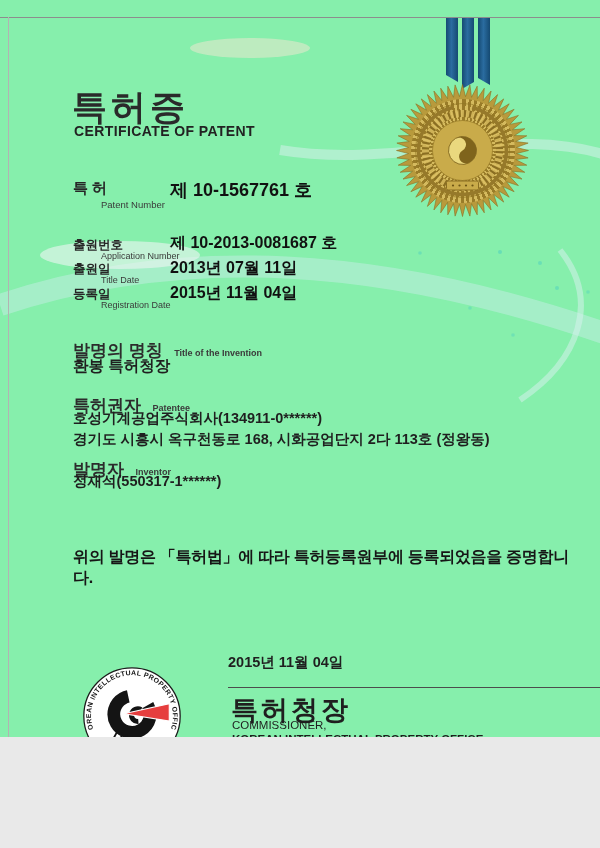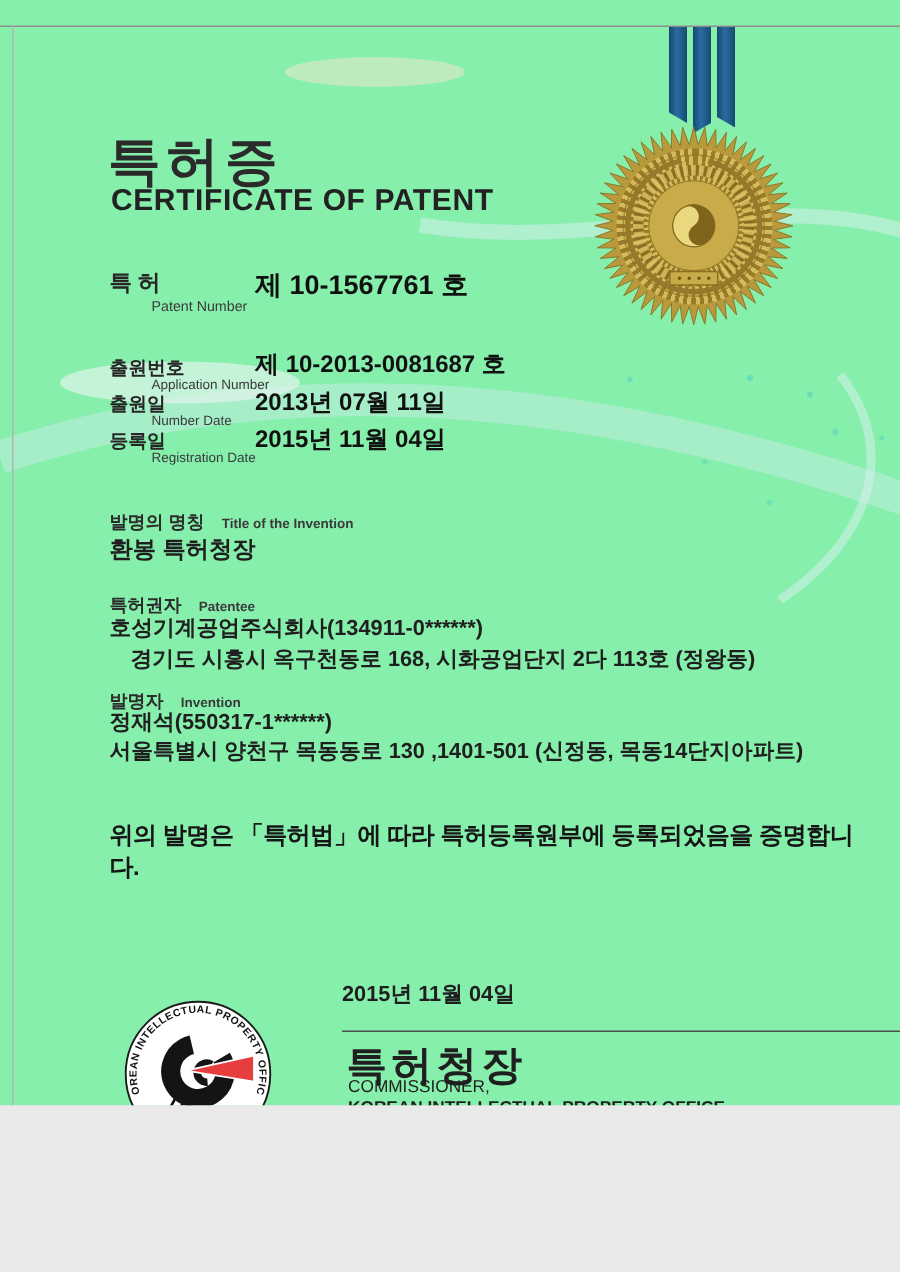--- a/index.html
+++ b/index.html
@@ -9,46 +9,46 @@
     font-family:"Liberation Sans","DejaVu Sans",sans-serif;
     color:#1f1f1f;
   }
   .abs{position:absolute;}
   
   .top-line{left:0;top:17px;width:600px;height:1px;background:#8d8d8d;}
   .left-line{left:8px;top:17px;width:1px;height:828px;background:#b3b3b3;}
 
   
   .title-ko{left:72px;top:84px;font-size:35px;font-weight:700;letter-spacing:4px;color:#2a2a2a;}
-  .title-en{left:74px;top:123px;font-size:20px;font-weight:700;letter-spacing:.4px;color:#222;}
+  .title-en{left:74px;top:123px;font-size:14px;font-weight:700;letter-spacing:.4px;color:#222;}
 
   
   .flabel{font-weight:700;color:#262626;}
   .fsub{color:#3a3a3a;padding-left:28px;}
   .fvalue{font-weight:700;color:#111;}
   .r1-label{left:73px;top:179px;font-size:15px;letter-spacing:4px;}
   .r1-sub{left:73px;top:199px;font-size:9.5px;}
   .r1-value{left:170px;top:178px;font-size:18px;}
   .r2-label{left:73px;top:237px;font-size:12.5px;}
   .r2-sub{left:73px;top:251px;font-size:9px;text-align:right;}
   .r2-value{left:170px;top:233px;font-size:16px;}
   .r3-label{left:73px;top:261px;font-size:12.5px;}
   .r3-sub{left:73px;top:275px;font-size:9px;}
   .r3-value{left:170px;top:258px;font-size:16px;}
   .r4-label{left:73px;top:286px;font-size:12.5px;}
   .r4-sub{left:73px;top:300px;font-size:9px;}
   .r4-value{left:170px;top:283px;font-size:16px;}
 
-  .sec-label{font-size:12px;font-weight:700;color:#2c2c2c;}
+  .sec-label{font-size:17px;font-weight:700;color:#2c2c2c;}
   .sec-sub{font-size:9px;color:#3a3a3a;margin-left:7px;font-weight:700;}
   .inv-label{left:73px;top:339px;}
   .inv-value{left:73px;top:356px;font-size:15.5px;font-weight:700;}
   .pat-label{left:73px;top:394px;}
   .pat-name{left:73px;top:409px;font-size:14.5px;font-weight:700;}
-  .pat-addr{left:73px;top:430px;font-size:14.5px;font-weight:700;margin-left:14px;}
+  .pat-addr{left:73px;top:430px;font-size:14.5px;font-weight:700;}
   .invr-label{left:73px;top:458px;}
   .invr-name{left:73px;top:472px;font-size:14.5px;font-weight:700;}
   .invr-addr{left:73px;top:491px;font-size:14.5px;font-weight:700;}
 
   .stmt-ko{left:73px;top:547px;width:500px;font-size:16px;font-weight:700;letter-spacing:-.3px;color:#161616;}
   .stmt-en{left:73px;top:571px;width:502px;font-size:13.5px;font-weight:700;line-height:1.2;color:#1b1b1b;}
 
   .issue-date{left:228px;top:653px;font-size:14.5px;font-weight:600;}
   .sig-line{left:228px;top:687px;width:372px;height:1px;background:#4c4c4c;}
   .comm-ko{left:231px;top:692px;font-size:27px;font-weight:700;letter-spacing:3px;}
@@ -137,21 +137,21 @@
 
   <div class="abs flabel r1-label">특허</div>
   <div class="abs fsub r1-sub">Patent Number</div>
   <div class="abs fvalue r1-value">제 10-1567761 호</div>
 
   <div class="abs flabel r2-label">출원번호</div>
   <div class="abs fsub r2-sub">Application Number</div>
   <div class="abs fvalue r2-value">제 10-2013-0081687 호</div>
 
   <div class="abs flabel r3-label">출원일</div>
-  <div class="abs fsub r3-sub">Number Date</div>
+  <div class="abs fsub r3-sub">Title Date</div>
   <div class="abs fvalue r3-value">2013년  07월  11일</div>
 
   <div class="abs flabel r4-label">등록일</div>
   <div class="abs fsub r4-sub">Registration Date</div>
   <div class="abs fvalue r4-value">2015년  11월  04일</div>
 
   <div class="abs inv-label">
     <span class="sec-label">발명의 명칭</span>
     <span class="sec-sub">Title of the Invention</span>
   </div>
@@ -159,24 +159,23 @@
 
   <div class="abs pat-label">
     <span class="sec-label">특허권자</span>
     <span class="sec-sub">Patentee</span>
   </div>
   <div class="abs pat-name">호성기계공업주식회사(134911-0******)</div>
   <div class="abs pat-addr">경기도 시흥시 옥구천동로 168, 시화공업단지 2다 113호 (정왕동)</div>
 
   <div class="abs invr-label">
     <span class="sec-label">발명자</span>
-    <span class="sec-sub">Invention</span>
+    <span class="sec-sub">Inventor</span>
   </div>
   <div class="abs invr-name">정재석(550317-1******)</div>
-  <div class="abs invr-addr">서울특별시 양천구 목동동로 130 ,1401-501 (신정동, 목동14단지아파트)</div>
 
   <div class="abs stmt-ko">위의 발명은 「특허법」에 따라 특허등록원부에 등록되었음을 증명합니다.</div>
 
   <div class="abs issue-date">2015년 11월 04일</div>
   <div class="abs sig-line"></div>
   <div class="abs comm-ko">특허청장</div>
   <div class="abs comm-en1">COMMISSIONER,</div>
   <div class="abs comm-en2">KOREAN INTELLECTUAL PROPERTY OFFICE</div>
   <div class="abs signature">최 동 규</div>
 

